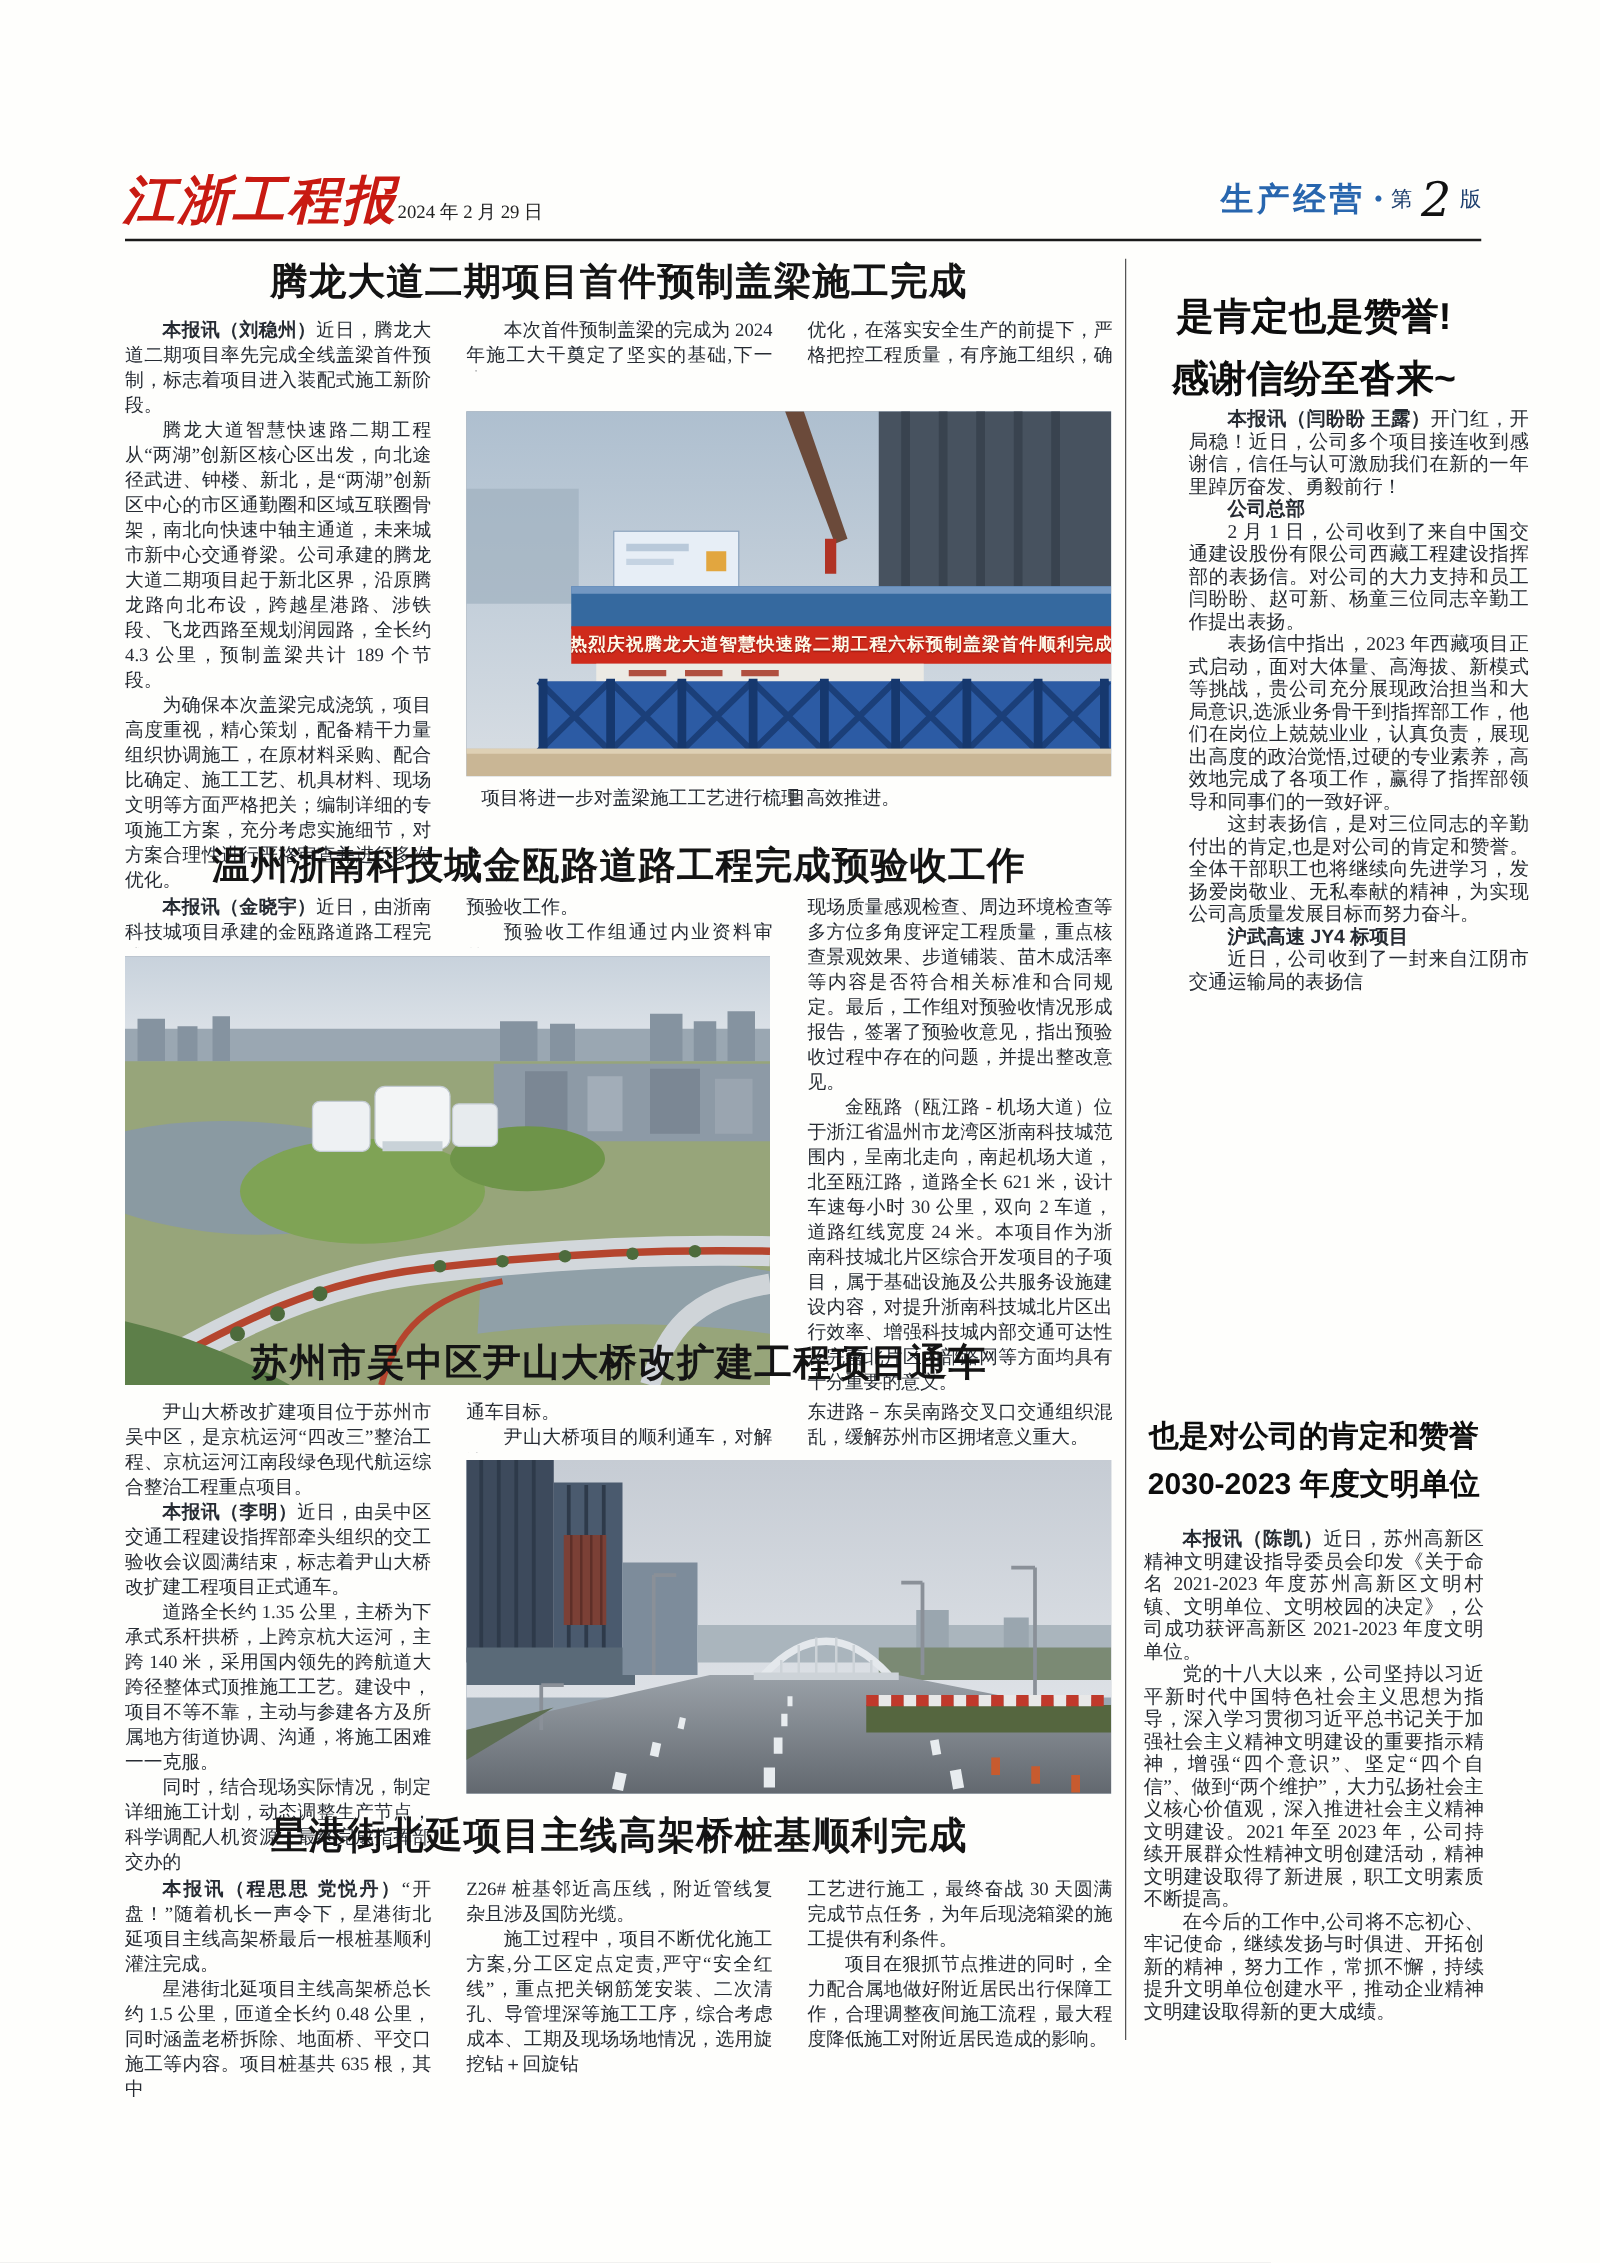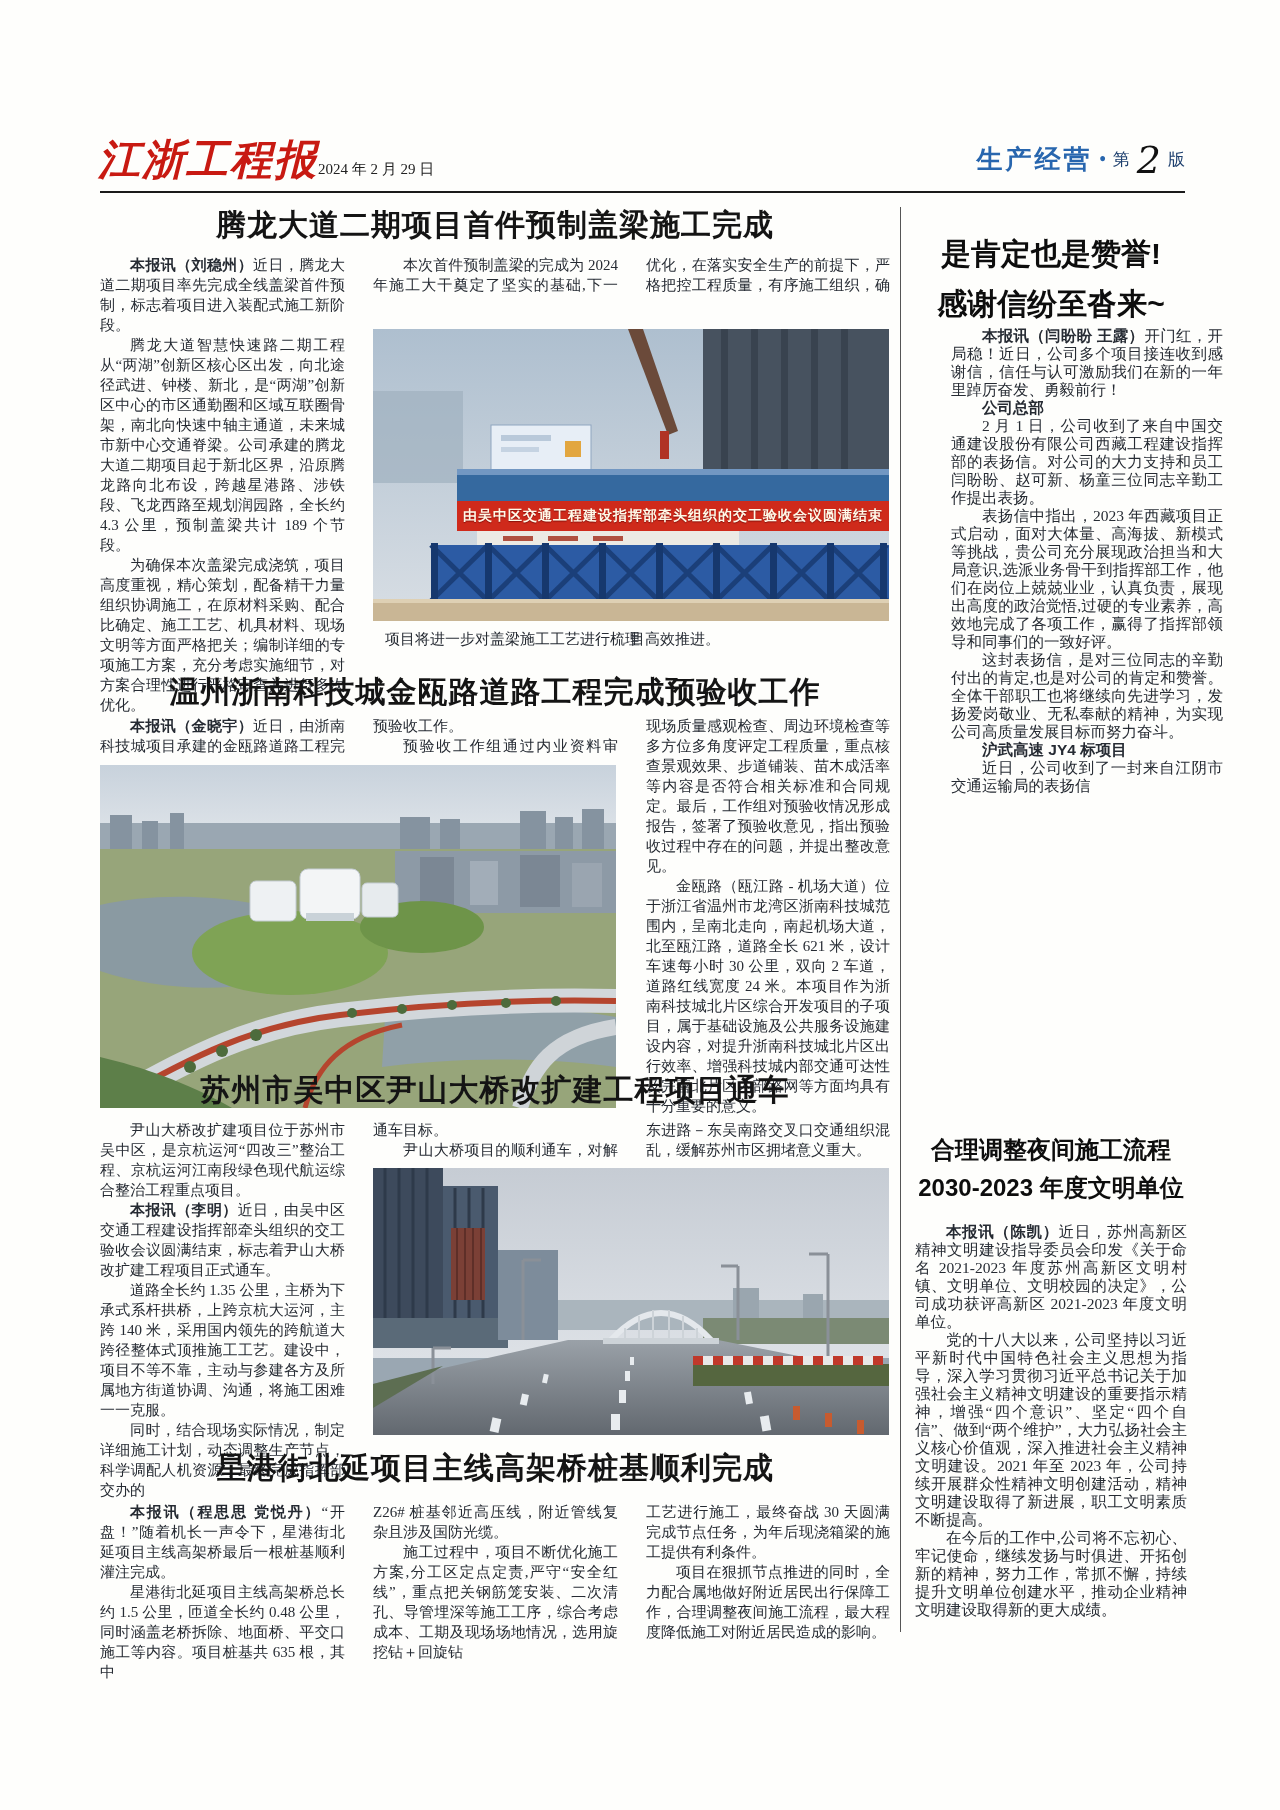--- a/index.html
+++ b/index.html
@@ -139,21 +139,21 @@
             <rect x="397" y="214" width="7" height="60"></rect>
               <rect x="454" y="214" width="7" height="60"></rect>
             <rect x="507" y="214" width="7" height="60"></rect>
           </g>
         </g>
         <g>
           <rect x="0" y="270" width="516" height="22" fill="#c9b695"></rect>
           <rect x="0" y="270" width="516" height="4" fill="#ded0b4"></rect>
         </g>
       </svg>
-      <div class="banner-text">由吴中区交通工程建设指挥部牵头组织的交工验收会议圆满结束</div>
+      <div class="banner-text">热烈庆祝腾龙大道智慧快速路二期工程六标预制盖梁首件顺利完成</div>
     </div>
 
     <div class="caption-line" style="left:285px;top:424px;">项目将进一步对盖梁施工工艺进行梳理</div>
     <div class="caption-line" style="left:530px;top:424px;">目高效推进。</div>
   </section>
 
   <section class="block" style="left:100px;top:672px;width:790px;height:443px;">
     <h1 class="art-title" style="top:0;">温州浙南科技城金瓯路道路工程完成预验收工作</h1>
     <div class="col snippet" style="left:0;top:44px;">
       <p><span class="lead">本报讯（金晓宇）</span><span>近日，由浙南科技城项目承建的金瓯路道路工程完成了</span></p>
@@ -352,21 +352,21 @@
       <p><span class="lead">本报讯（闫盼盼 王露）</span><span>开门红，开局稳！近日，公司多个项目接连收到感谢信，信任与认可激励我们在新的一年里踔厉奋发、勇毅前行！</span></p>
       <p class="sb-sub">公司总部</p>
       <p>2 月 1 日，公司收到了来自中国交通建设股份有限公司西藏工程建设指挥部的表扬信。对公司的大力支持和员工闫盼盼、赵可新、杨童三位同志辛勤工作提出表扬。</p>
       <p>表扬信中指出，2023 年西藏项目正式启动，面对大体量、高海拔、新模式等挑战，贵公司充分展现政治担当和大局意识,选派业务骨干到指挥部工作，他们在岗位上兢兢业业，认真负责，展现出高度的政治觉悟,过硬的专业素养，高效地完成了各项工作，赢得了指挥部领导和同事们的一致好评。</p>
       <p>这封表扬信，是对三位同志的辛勤付出的肯定,也是对公司的肯定和赞誉。全体干部职工也将继续向先进学习，发扬爱岗敬业、无私奉献的精神，为实现公司高质量发展目标而努力奋斗。</p>
       <p class="sb-sub">沪武高速 JY4 标项目</p>
       <p>近日，公司收到了一封来自江阴市交通运输局的表扬信</p>
     </div>
 
     <h2 class="sb-title2">
-      <span style="display:block">合理调整夜间施工流程</span>
+      <span style="display:block">也是对公司的肯定和赞誉</span>
       <span style="display:block">2030-2023 年度文明单位</span>
     </h2>
     <div class="sb-body sb-body2">
       <p><span class="lead">本报讯（陈凯）</span><span>近日，苏州高新区精神文明建设指导委员会印发《关于命名 2021-2023 年度苏州高新区文明村镇、文明单位、文明校园的决定》，公司成功获评高新区 2021-2023 年度文明单位。</span></p>
       <p>党的十八大以来，公司坚持以习近平新时代中国特色社会主义思想为指导，深入学习贯彻习近平总书记关于加强社会主义精神文明建设的重要指示精神，增强“四个意识”、坚定“四个自信”、做到“两个维护”，大力弘扬社会主义核心价值观，深入推进社会主义精神文明建设。2021 年至 2023 年，公司持续开展群众性精神文明创建活动，精神文明建设取得了新进展，职工文明素质不断提高。</p>
       <p>在今后的工作中,公司将不忘初心、牢记使命，继续发扬与时俱进、开拓创新的精神，努力工作，常抓不懈，持续提升文明单位创建水平，推动企业精神文明建设取得新的更大成绩。</p>
     </div>
   </aside>
 
 </div>

